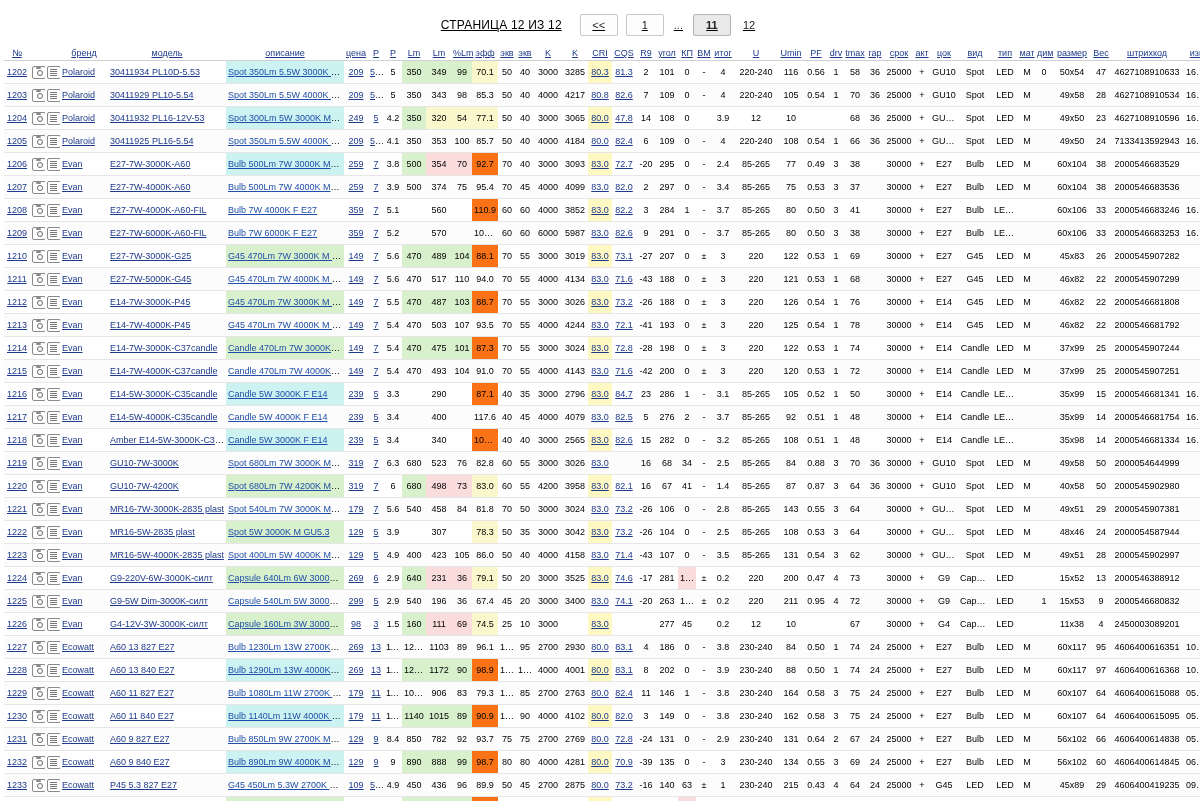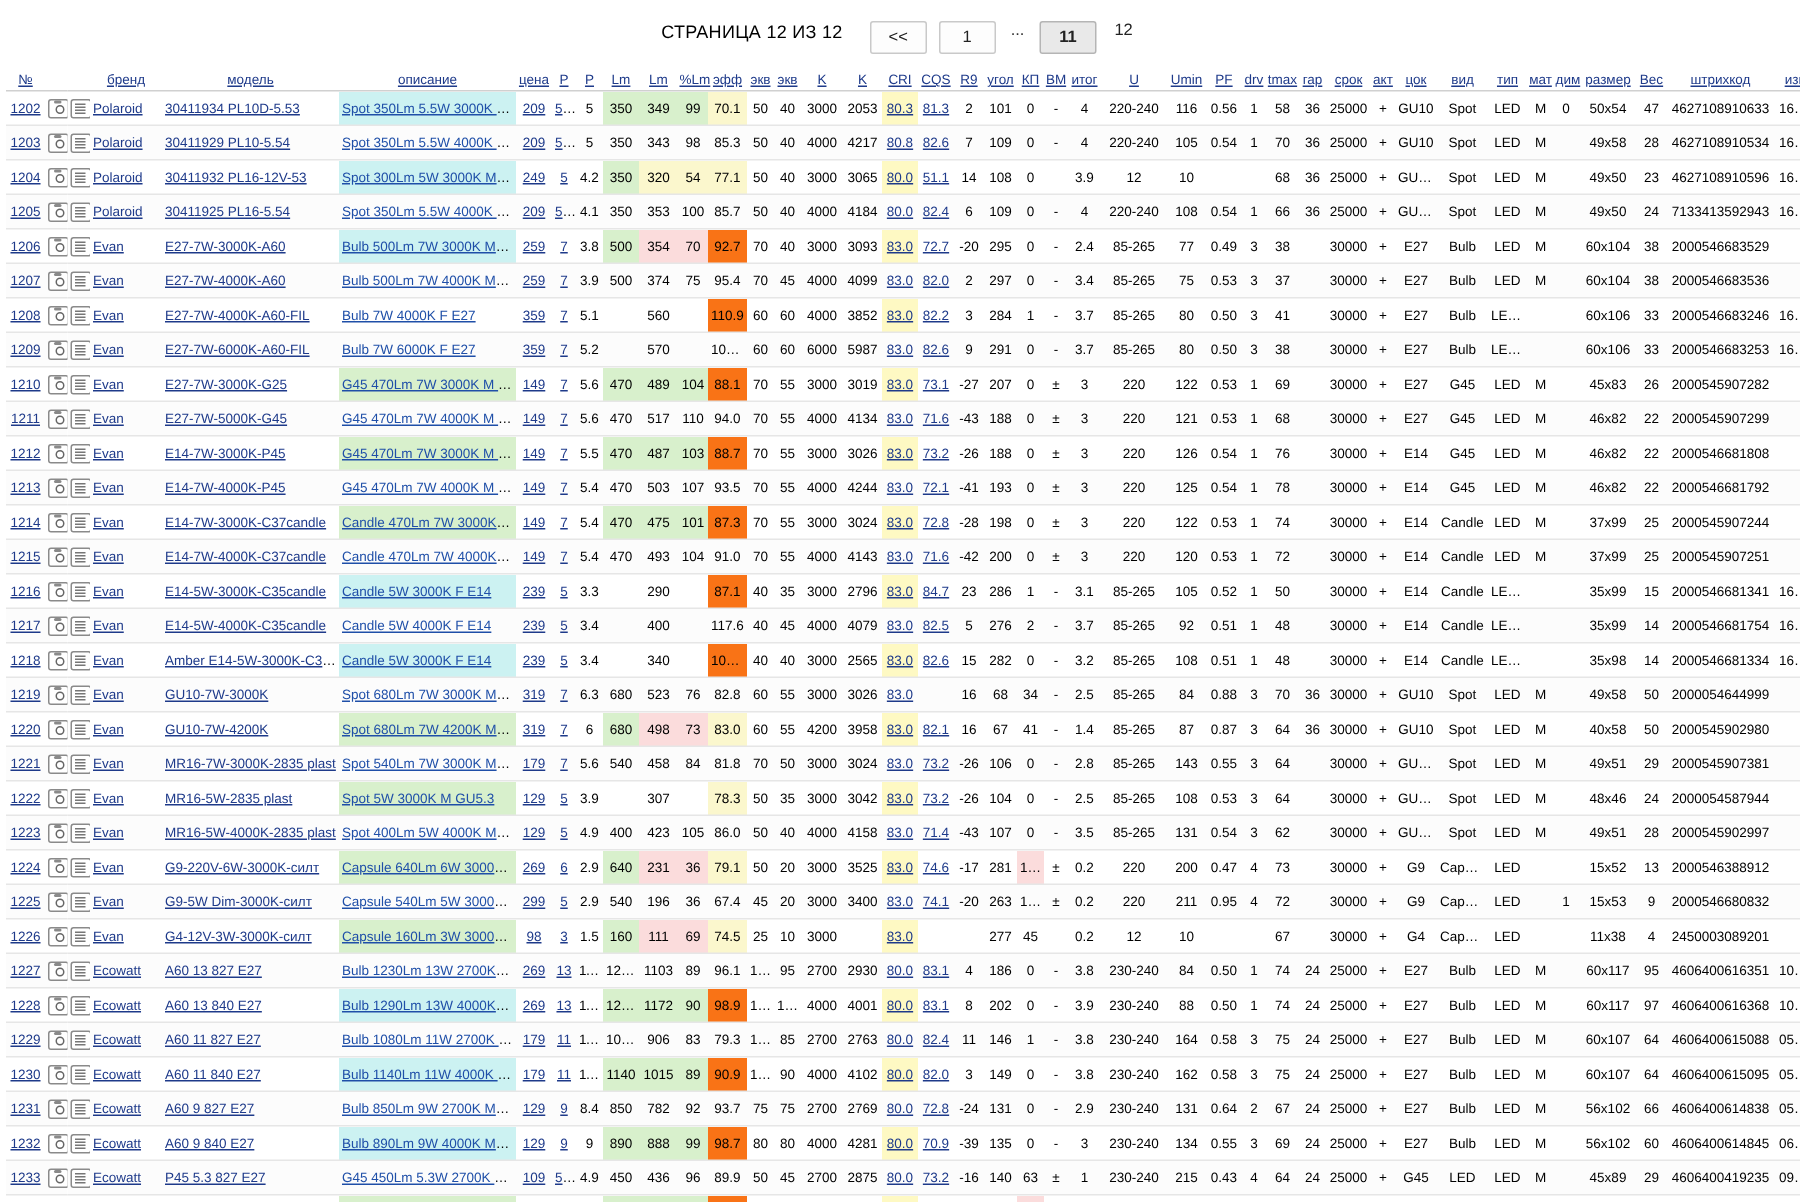--- a/index.html
+++ b/index.html
@@ -9,25 +9,26 @@
     font-family: "Liberation Sans", sans-serif;
   }
   body {
     width: 1200px;
     min-height: 801px;
     color: #000;
     font-size: 10px;
   }
   .pager {
     display: flex;
-    align-items: flex-start;
+    align-items: center;
     justify-content: center;
     gap: 8px;
     padding: 14px 0 10px 0;
     font-size: 12px;
+    text-decoration: underline;
   }
   .pager-label {
     font-size: 12px;
     color: #000;
     margin-right: 10px;
     letter-spacing: .2px;
   }
   .pg-btn {
     display: inline-flex;
     align-items: center;
@@ -266,21 +267,21 @@
           <td class="c bg-none"><span class="link">209</span></td>
           <td class="c"><span class="link">5.5</span></td>
           <td class="c">5</td>
           <td class="c bg-green">350</td>
           <td class="c bg-green">349</td>
           <td class="c bg-green">99</td>
           <td class="c bg-yellow">70.1</td>
           <td class="c">50</td>
           <td class="c">40</td>
           <td class="c bg-none">3000</td>
-          <td class="c">2053</td>
+          <td class="c">3285</td>
           <td class="c bg-blue"><span class="link">80.3</span></td>
           <td class="c"><span class="link">81.3</span></td>
           <td class="c">2</td>
           <td class="c bg-none">101</td>
           <td class="c">0</td>
           <td class="c">-</td>
           <td class="c">4</td>
           <td class="c">220-240</td>
           <td class="c">116</td>
           <td class="c">0.56</td>
@@ -354,21 +355,21 @@
           <td class="c">4.2</td>
           <td class="c bg-green">350</td>
           <td class="c bg-yellow">320</td>
           <td class="c bg-yellow">54</td>
           <td class="c bg-yellow">77.1</td>
           <td class="c">50</td>
           <td class="c">40</td>
           <td class="c">3000</td>
           <td class="c">3065</td>
           <td class="c bg-blue"><span class="link">80.0</span></td>
-          <td class="c"><span class="link">51.1</span></td>
+          <td class="c"><span class="link">47.8</span></td>
           <td class="c">14</td>
           <td class="c">108</td>
           <td class="c">0</td>
           <td class="c"></td>
           <td class="c">3.9</td>
           <td class="c">12</td>
           <td class="c">10</td>
           <td class="c"></td>
           <td class="c"></td>
           <td class="c">68</td>

